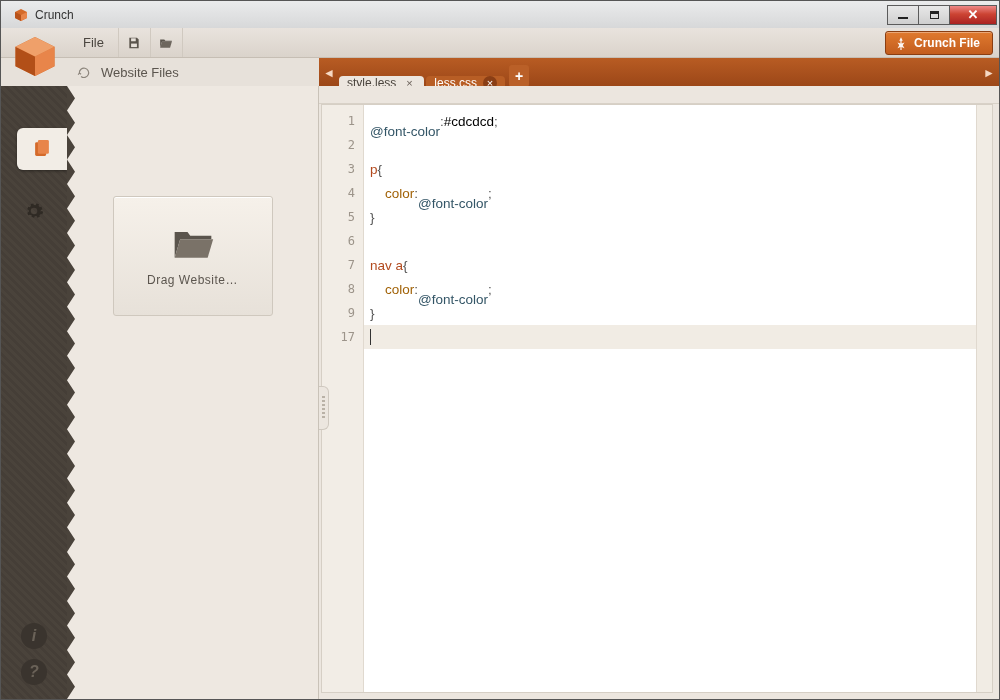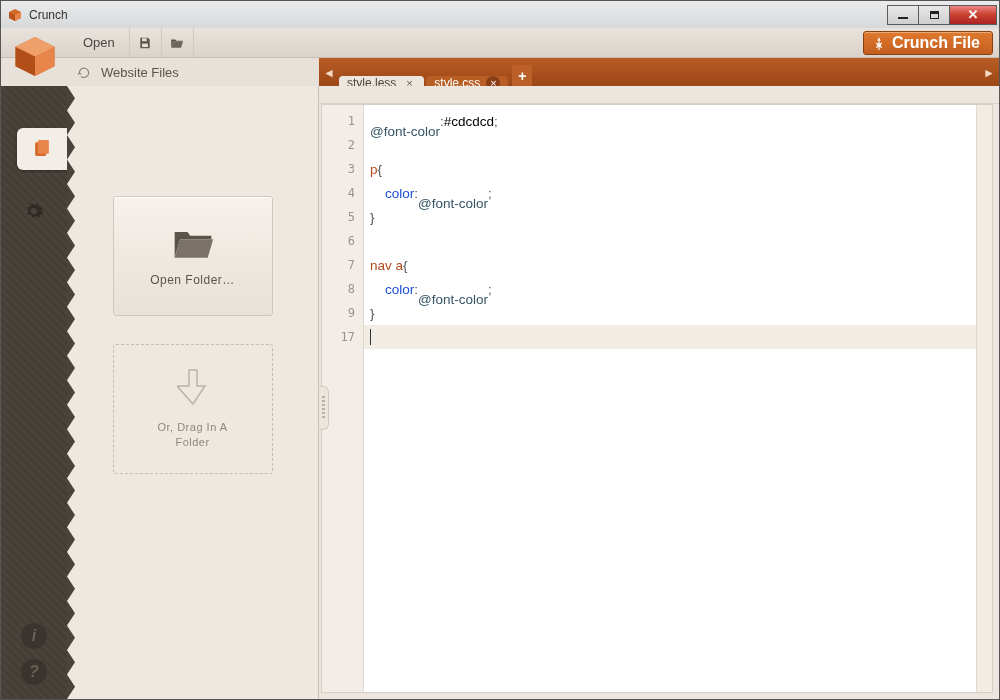--- a/index.html
+++ b/index.html
@@ -1,41 +1,41 @@
 <!DOCTYPE html>
 <html><head>
 <meta charset="utf-8">
 <style>
   * { box-sizing: border-box; margin: 0; padding: 0; font-family: "Segoe UI", "Lucida Sans", Arial, sans-serif; }
   html,body { width:1000px; height:700px; overflow:hidden; background:#3a3a3a; }
   .window { width:1000px; height:700px; background:#3a3a3a; display:flex; flex-direction:column; }
 
   
-  .titlebar { height:28px; background:linear-gradient(#eaebec,#d7d8d9); display:flex; align-items:center; padding-left:6px; border:1px solid #555; border-bottom:none; }
+  .titlebar { height:28px; background:linear-gradient(#eaebec,#d7d8d9); display:flex; align-items:center; padding-left:12px; border:1px solid #555; border-bottom:none; }
   .titlebar .tico { width:16px; height:16px; margin-right:6px; display:inline-block; }
   .titlebar .tico svg { width:16px; height:16px; }
   .titlebar .ttxt { font-size:12px; color:#333; }
   .winbtns { margin-left:auto; display:flex; height:20px; margin-right:2px; }
   .winbtn { width:32px; height:20px; border:1px solid #5b5b5b; margin-left:-1px; display:flex; align-items:center; justify-content:center; background:linear-gradient(#e8e8e8,#cfcfcf); font-size:11px; color:#222; }
   .winbtn.min::after { content:""; width:10px; height:2px; background:#222; margin-top:6px; }
   .winbtn.max { }
   .winbtn.max span { width:9px; height:8px; border:1px solid #222; border-top:3px solid #222; display:inline-block; }
   .winbtn.close { background:linear-gradient(#e88,#c43 45%,#a22); color:#fff; width:48px; }
   .winbtn.close span { font-size:13px; font-weight:bold; color:#fff; }
 
   
   .app { flex:1; display:flex; flex-direction:column; border:1px solid #555; border-top:none; background:#e7e1da; }
   .topbar { height:30px; background:linear-gradient(#e9e3dd,#dad3cb); display:flex; align-items:center; border-bottom:1px solid #c6beb4; }
   .logo { width:66px; height:56px; margin-left:2px; margin-top:2px; position:absolute; z-index:30; }
   .logo svg { width:56px; height:52px; margin-left:4px; margin-top:2px; }
   .menuwrap { margin-left:68px; display:flex; align-items:center; height:100%; }
   .menuitem { padding:0 14px; height:100%; display:flex; align-items:center; border-right:1px solid #d0c9c0; font-size:13px; color:#4b4640; cursor:pointer; }
   .iconbtn { width:32px; height:100%; display:flex; align-items:center; justify-content:center; border-right:1px solid #d0c9c0; cursor:pointer; }
   .iconbtn svg { width:16px; height:14px; fill:#5a544c; }
-  .crunchbtn { margin-left:auto; margin-right:6px; height:24px; background:linear-gradient(#e07a2f,#c35d1e); border:1px solid #8a3e12; border-radius:3px; color:#fff; font-size:16px; font-weight:bold; padding:0 12px 0 8px; display:flex; align-items:center; gap:6px; cursor:pointer; box-shadow:inset 0 1px 0 rgba(255,255,255,.35); }
+  .crunchbtn { margin-left:auto; margin-right:6px; height:24px; background:linear-gradient(#e07a2f,#c35d1e); border:1px solid #8a3e12; border-radius:3px; color:#fff; font-size:12px; font-weight:bold; padding:0 12px 0 8px; display:flex; align-items:center; gap:6px; cursor:pointer; box-shadow:inset 0 1px 0 rgba(255,255,255,.35); }
   .crunchbtn svg { width:14px; height:14px; fill:#fff; }
 
   
   .strip { height:28px; display:flex; }
   .sideheader { width:318px; height:30px; background:#e7e1da; display:flex; align-items:center; padding-left:76px; border-bottom:1px solid #cfc8bf; color:#5b554e; font-size:13px; gap:10px; }
   .sideheader svg { width:14px; height:14px; fill:none; stroke:#8c857c; stroke-width:2; }
   .tabbar { flex:1; background:linear-gradient(#b85c23,#9c4718); display:flex; align-items:flex-end; padding:0 2px; gap:2px; position:relative; }
   .tabnav { width:16px; height:26px; display:flex; align-items:center; justify-content:center; color:#f6d9c4; font-size:12px; cursor:pointer; }
   .tab { height:26px; border-radius:4px 4px 0 0; padding:0 8px; display:flex; align-items:flex-start; gap:6px; font-size:12px; cursor:pointer; position:relative; top:16px; }
   .tab.active { background:#ece6df; color:#4a443d; }
@@ -78,21 +78,21 @@
   
   .editor { flex:1; display:flex; flex-direction:column; background:#ece6df; }
   .editorchrome { height:18px; background:#ece6df; border-bottom:1px solid #d8d1c7; }
   .codewrap { flex:1; display:flex; background:#fff; margin:0 6px 6px 2px; border:1px solid #d6cfc5; }
   .gutter { width:42px; background:#f2ede6; border-right:1px solid #e0d9cf; padding-top:4px; }
   .gln { height:24px; display:flex; align-items:center; justify-content:flex-end; padding-right:8px; font-family:Consolas,Menlo,monospace; font-size:12px; color:#9c948a; }
   .code { flex:1; padding-top:4px; font-family:Consolas,Menlo,monospace; font-size:13.5px; color:#333; position:relative; }
   .cl { height:24px; display:flex; align-items:center; padding-left:6px; white-space:pre; }
   .cl.hl { background:#f1ece4; }
   .tk-var { color:#356;margin-top:20px; } .tk-hex { color:#000000; }
-  .tk-tag { color:#b24a1e; } .tk-prop { color:#1d4ed8; } .tk-punc { color:#555; }
+  .tk-tag { color:#b24a1e; } .tk-prop { color:#a16207; } .tk-punc { color:#555; }
   .cursor { display:inline-block; width:1px; height:16px; background:#333; margin-left:0; }
   .scrollbar { width:16px; background:#f1ece4; border-left:1px solid #e0d9cf; }
 </style>
 </head>
 <body>
 
 <div class="window">
 
   <div class="titlebar">
     <span class="tico">
@@ -120,21 +120,21 @@
       <svg viewBox="0 0 64 64">
         <polygon points="8,18 32,6 56,18 56,42 32,54 8,42" fill="#d46a2a"></polygon>
         <polygon points="8,18 32,30 32,54 8,42" fill="#b24f18"></polygon>
         <polygon points="56,18 32,30 32,54 56,42" fill="#e8854a"></polygon>
         <polygon points="8,18 32,6 56,18 32,30" fill="#efa06a"></polygon>
       </svg>
     </div>
 
     <div class="topbar">
       <div class="menuwrap">
-        <div class="menuitem">Open</div>
+        <div class="menuitem">File</div>
         <div class="iconbtn">
           <svg viewBox="0 0 24 24">
               <path d="M4 3h13l3 3v15H4z" fill="#5a544c"></path>
               <rect x="7" y="4" width="8" height="5" fill="#e7e1da"></rect>
               <rect x="7" y="13" width="10" height="6" fill="#e7e1da"></rect>
             </svg>
         </div>
         <div class="iconbtn">
           <svg viewBox="0 0 24 24">
               <path d="M2 6h7l2 2h11v2H5L2 20z" fill="#5a544c"></path>
@@ -158,21 +158,21 @@
         <span>Website Files</span>
       </div>
       <div class="tabbar">
         <div class="tabnav">◄</div>
         <div id="tabs-mount" style="display: flex; gap: 2px;">
             <div class="tab active">
               <span>style.less</span>
               <span class="tabclose">×</span>
             </div>
             <div class="tab inactive">
-              <span>style.css</span>
+              <span>less.css</span>
               <span class="tabclose">×</span>
             </div>
           </div>
         <div class="addtab">+</div>
         <div class="tabnav right">►</div>
       </div>
     </div>
 
     <div class="body">
       <div class="zig"></div>
@@ -198,28 +198,21 @@
             </div>
         </div>
       </div>
 
       <div class="sidebar">
         <div class="openbox">
           <svg viewBox="0 0 48 36">
             <path d="M4 6h14l3 4h23v4H10L4 34z" fill="#5a544c"></path>
             <path d="M10 14h36l-6 20H4z" fill="#7a7268"></path>
           </svg>
-          <span>Open Folder…</span>
-        </div>
-        <div class="dragbox">
-          <svg viewBox="0 0 32 40">
-            <path d="M12 2h8v16h8L16 36 0 18h12z"></path>
-          </svg>
-          <span style="white-space:pre-line;">Or, Drag In A
-Folder</span>
+          <span>Drag Website…</span>
         </div>
       </div>
 
       <div class="splitgrip"></div>
 
       <div class="editor">
         <div class="editorchrome"></div>
         <div class="codewrap">
           <div class="gutter" id="gutter-mount">
               <div class="gln">1</div>

